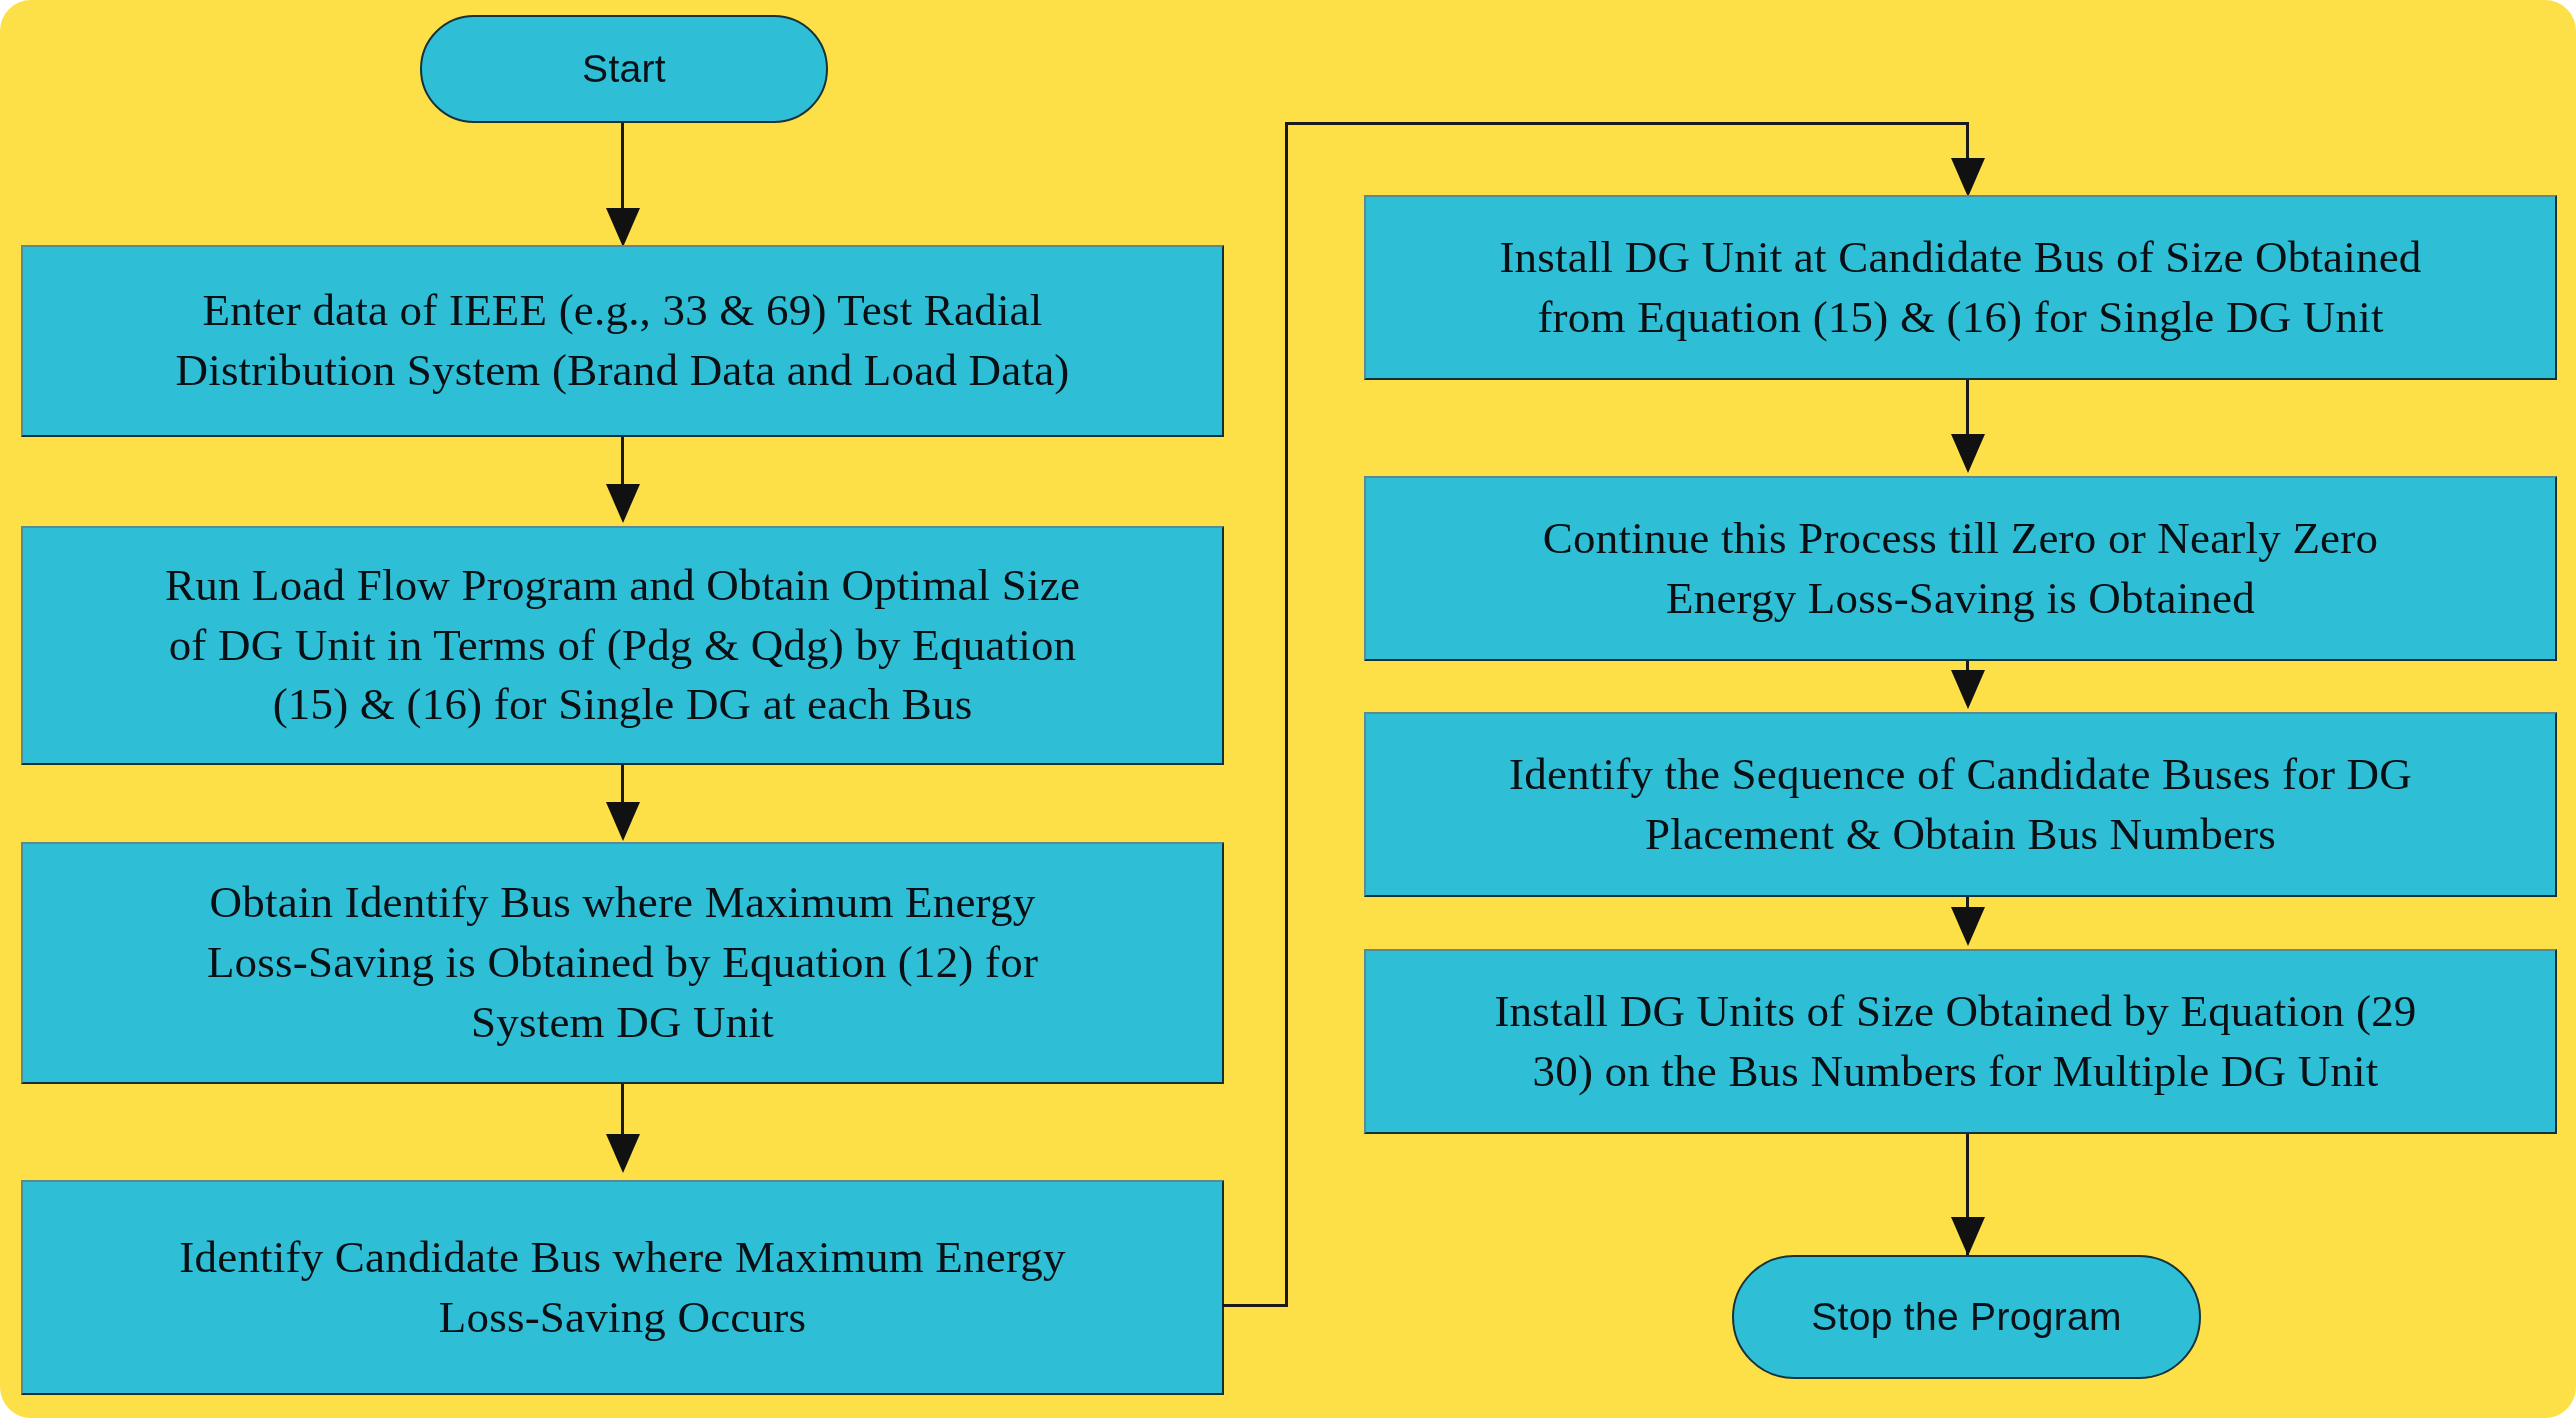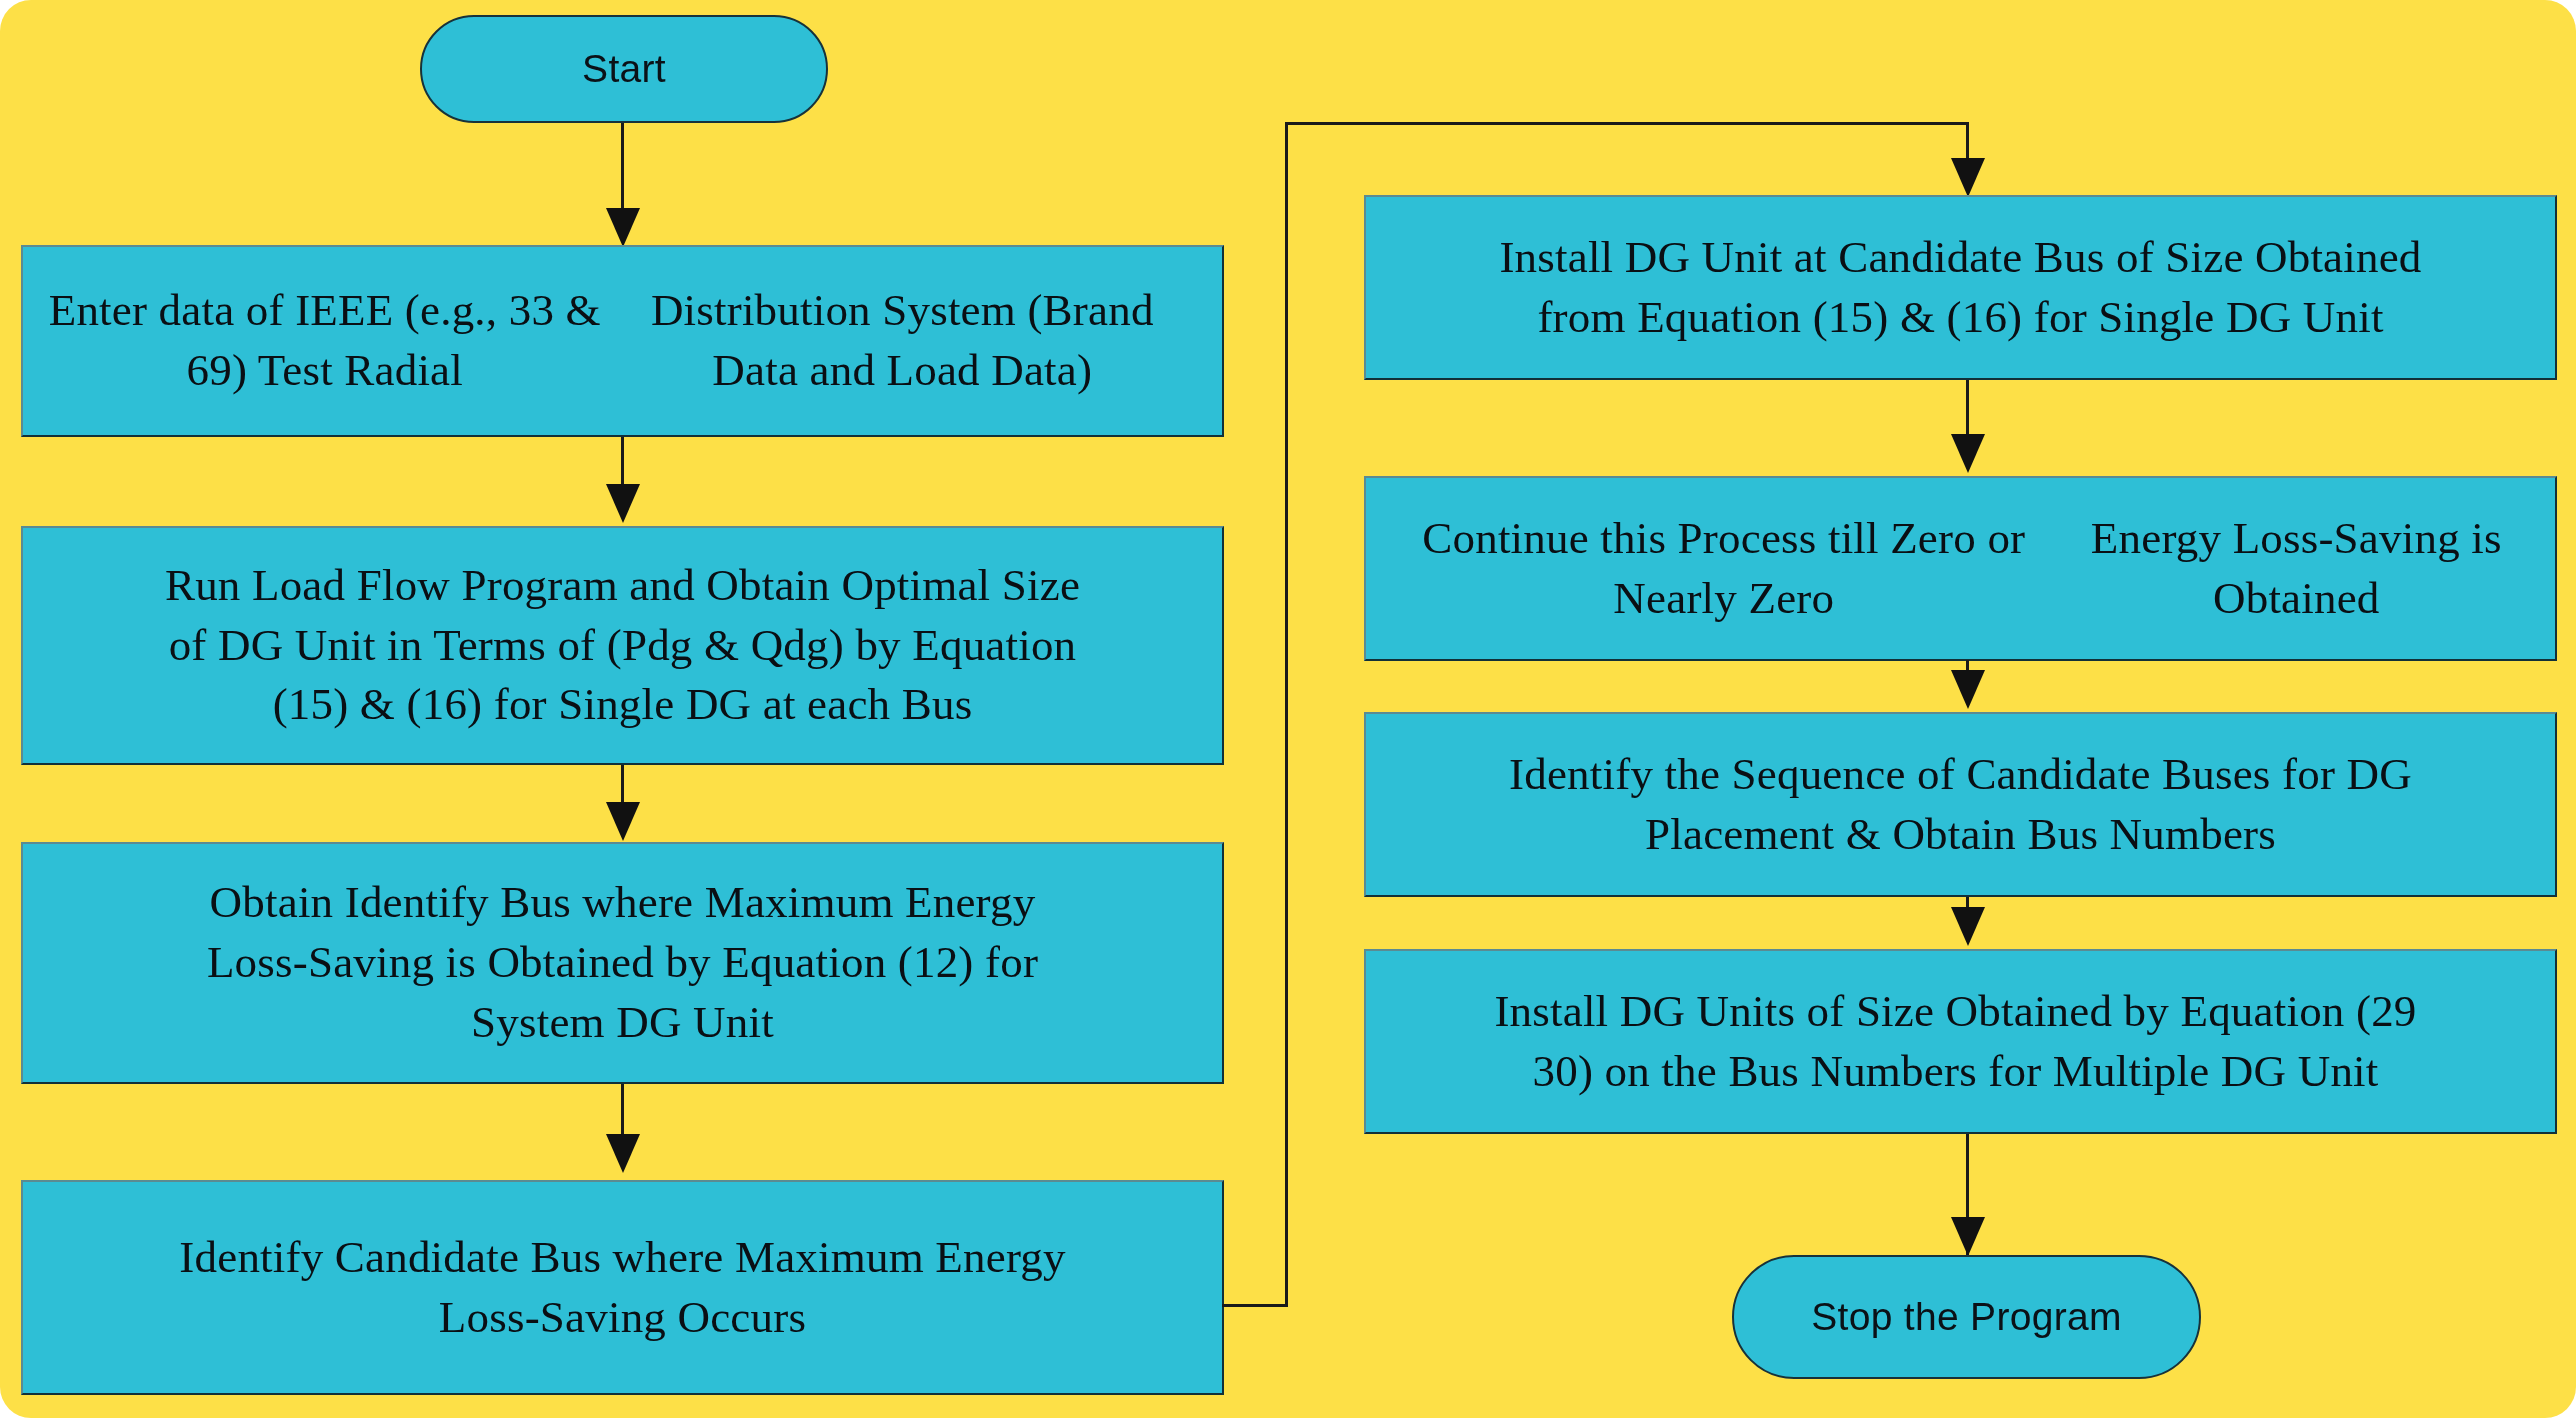--- a/index.html
+++ b/index.html
@@ -78,21 +78,21 @@
 
 <div id="canvas">
 
   <div class="node terminator" style="left:420px; top:15px; width:408px; height:108px;">
     <span>Start</span>
   </div>
 
   <div class="vline" style="left:621px; top:123px; height:91px;"></div>
   <div class="arrowhead" style="left:606px; top:208px;"></div>
 
-  <div class="node process" style="left:21px; top:245px; width:1203px; height:192px; flex-direction:row;">
+  <div class="node process" style="left:21px; top:245px; width:1203px; height:192px; flex-direction:column;">
     <span>Enter data of IEEE (e.g., 33 &amp; 69) Test Radial</span>
     <span>Distribution System (Brand Data and Load Data)</span>
   </div>
 
   <div class="vline" style="left:621px; top:437px; height:52px;"></div>
   <div class="arrowhead" style="left:606px; top:484px;"></div>
 
   <div class="node process" style="left:21px; top:526px; width:1203px; height:239px; flex-direction:column;text-align:right;">
     <span>Run Load Flow Program and Obtain Optimal Size</span>
     <span>of DG Unit in Terms of (Pdg  &amp; Qdg) by Equation</span>
@@ -123,21 +123,21 @@
   <div class="arrowhead" style="left:1951px; top:158px;"></div>
 
   <div class="node process" style="left:1364px; top:195px; width:1193px; height:185px; flex-direction:column;">
     <span>Install DG Unit at Candidate Bus of Size Obtained</span>
     <span>from Equation (15) &amp; (16) for Single DG Unit</span>
   </div>
 
   <div class="vline" style="left:1966px; top:380px; height:59px;"></div>
   <div class="arrowhead" style="left:1951px; top:434px;"></div>
 
-  <div class="node process" style="left:1364px; top:476px; width:1193px; height:185px; flex-direction:row;">
+  <div class="node process" style="left:1364px; top:476px; width:1193px; height:185px; flex-direction:column;">
     <span>Continue this Process till Zero or Nearly Zero</span>
     <span>Energy Loss-Saving is Obtained</span>
   </div>
 
   <div class="vline" style="left:1966px; top:660px; height:42px;"></div>
   <div class="arrowhead" style="left:1951px; top:670px;"></div>
 
   <div class="node process" style="left:1364px; top:712px; width:1193px; height:185px; flex-direction:column;align-items:center;">
     <span>Identify the Sequence of Candidate Buses for DG</span>
     <span>Placement &amp; Obtain Bus Numbers</span>

